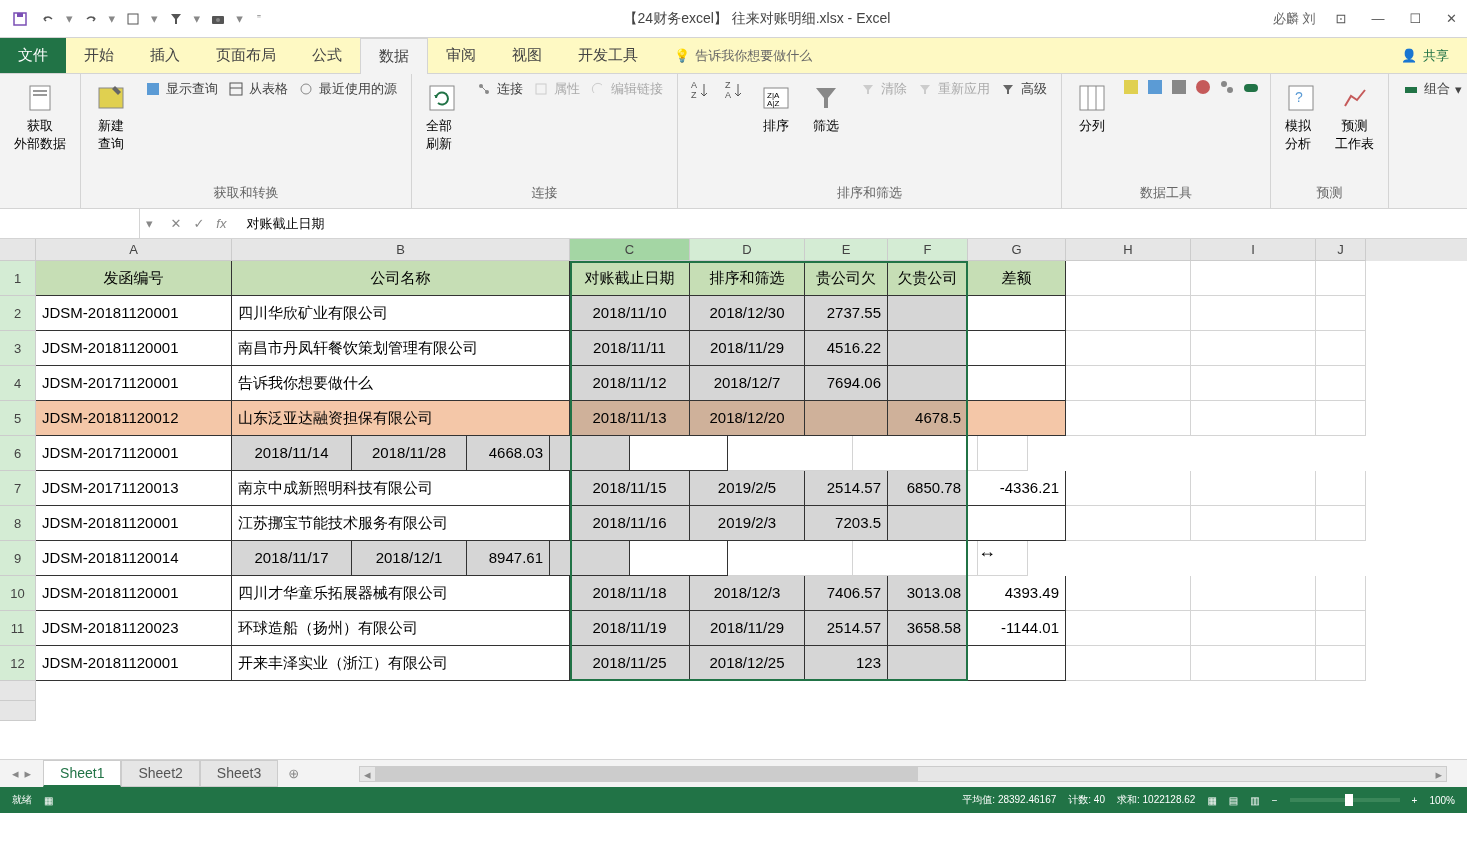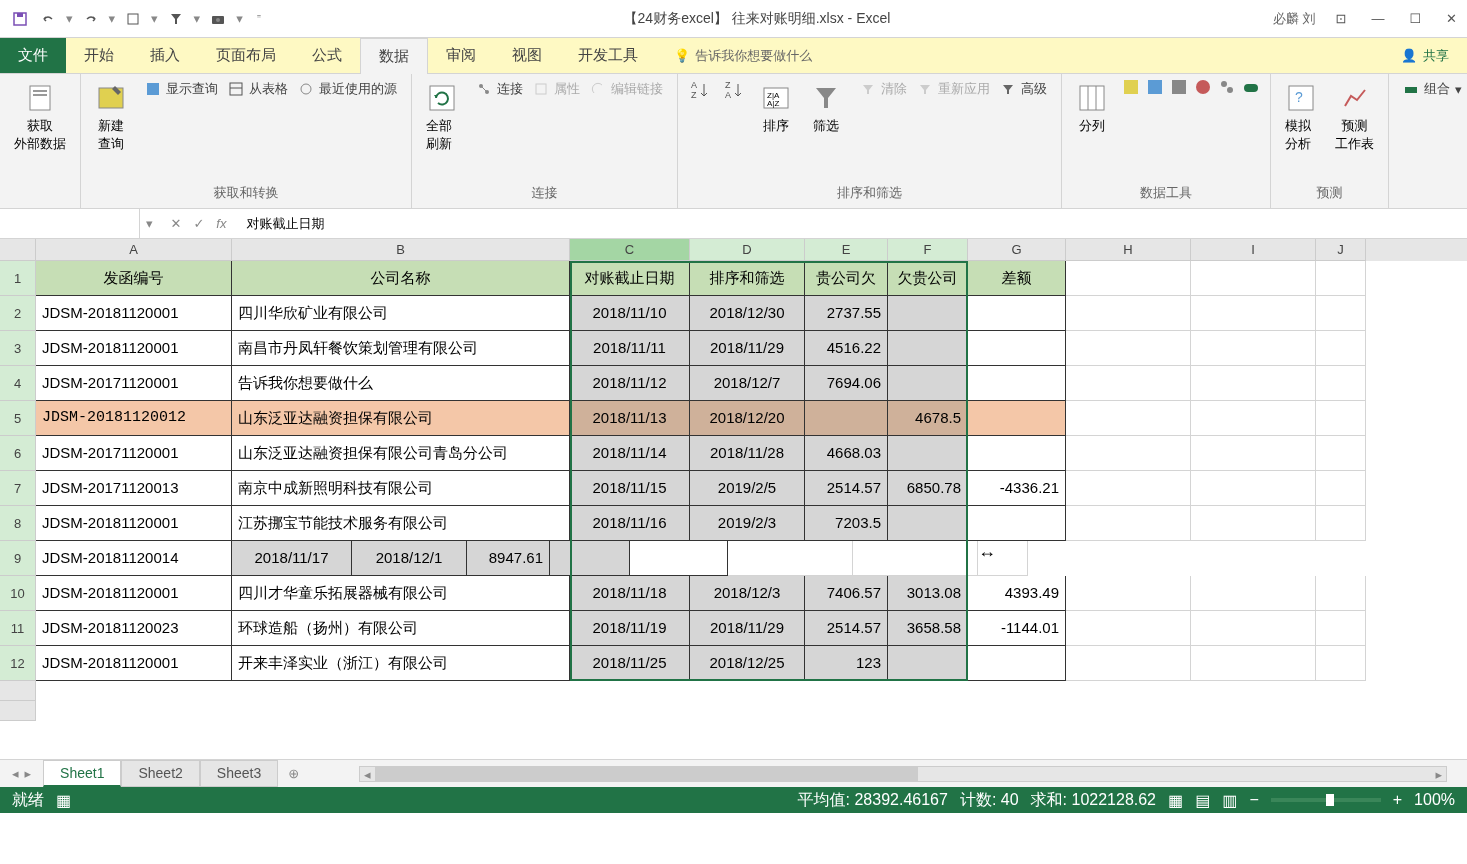--- a/index.html
+++ b/index.html
@@ -55,21 +55,21 @@
 .sel-border { position: absolute; border: 2px solid #217346; pointer-events: none; }
 
 .sheet-tabs { height: 28px; display: flex; align-items: center; border-top: 1px solid #d4d4d4; background: #f3f3f3; }
 .tab-nav { display: flex; gap: 6px; padding: 0 12px; color: #888; }
 .sheet-tab { padding: 4px 16px; background: #fff; border: 1px solid #ccc; border-bottom: 2px solid #217346; cursor: pointer; font-size: 14px; color: #217346; }
 .sheet-tab.inactive { background: #e6e6e6; border-bottom: 1px solid #ccc; color: #555; }
 .add-sheet { margin-left: 10px; cursor: pointer; color: #888; }
 .hscroll { flex: 1; margin: 0 20px 0 60px; height: 16px; background: #e6e6e6; border: 1px solid #ccc; display: flex; }
 .hscroll-thumb { width: 50%; background: #ccc; }
 
-.status-bar { height: 26px; background: #217346; color: #fff; display: flex; align-items: center; padding: 0 12px; font-size: 16px; }
+.status-bar { height: 26px; background: #217346; color: #fff; display: flex; align-items: center; padding: 0 12px; font-size: 10px; }
 .status-left { display: flex; gap: 12px; align-items: center; }
 .status-right { margin-left: auto; display: flex; gap: 12px; align-items: center; }
 .view-btn { cursor: pointer; }
 .zoom-slider { width: 110px; height: 4px; background: #3a8659; position: relative; }
 .zoom-thumb { position: absolute; left: 50%; top: -4px; width: 8px; height: 12px; background: #fff; }
 
 .resize-cursor { position: absolute; top: 302px; left: 978px; font-size: 18px; pointer-events: none; z-index: 10; }
 
 svg { display: block; }
 </style>
@@ -459,35 +459,34 @@
         <div class="cell sel ctr" style="width: 115px;">2018/12/7</div>
         <div class="cell sel num" style="width: 83px;">7694.06</div>
         <div class="cell sel num" style="width: 80px;"></div>
         <div class="cell num" style="width: 98px;"></div>
         <div class="cell plain" style="width: 125px;"></div>
         <div class="cell plain" style="width: 125px;"></div>
         <div class="cell plain" style="width: 50px;"></div>
       </div>
       <div class="row">
         <div class="row-h sel">5</div>
-        <div class="cell hl" style="width: 196px; font-family: Liberation Mono, monospace;">JDSM-20181120012</div>
+        <div class="cell hl" style="width: 196px;">JDSM-20181120012</div>
         <div class="cell hl" style="width: 338px;">山东泛亚达融资担保有限公司</div>
         <div class="cell hlsel ctr" style="width: 120px;">2018/11/13</div>
         <div class="cell hlsel ctr" style="width: 115px;">2018/12/20</div>
         <div class="cell hlsel num" style="width: 83px;"></div>
         <div class="cell hlsel num" style="width: 80px;">4678.5</div>
         <div class="cell hl num" style="width: 98px;"></div>
         <div class="cell plain" style="width: 125px;"></div>
         <div class="cell plain" style="width: 125px;"></div>
         <div class="cell plain" style="width: 50px;"></div>
       </div>
       <div class="row">
         <div class="row-h sel">6</div>
         <div class="cell" style="width: 196px;">JDSM-20171120001</div>
-        <div class="cell" style="width: 338px;">山东泛亚达融资担保有限公司青岛分公司</div>
         <div class="cell sel ctr" style="width: 120px;">2018/11/14</div>
         <div class="cell sel ctr" style="width: 115px;">2018/11/28</div>
         <div class="cell sel num" style="width: 83px;">4668.03</div>
         <div class="cell sel num" style="width: 80px;"></div>
         <div class="cell num" style="width: 98px;"></div>
         <div class="cell plain" style="width: 125px;"></div>
         <div class="cell plain" style="width: 125px;"></div>
         <div class="cell plain" style="width: 50px;"></div>
       </div>
       <div class="row">

